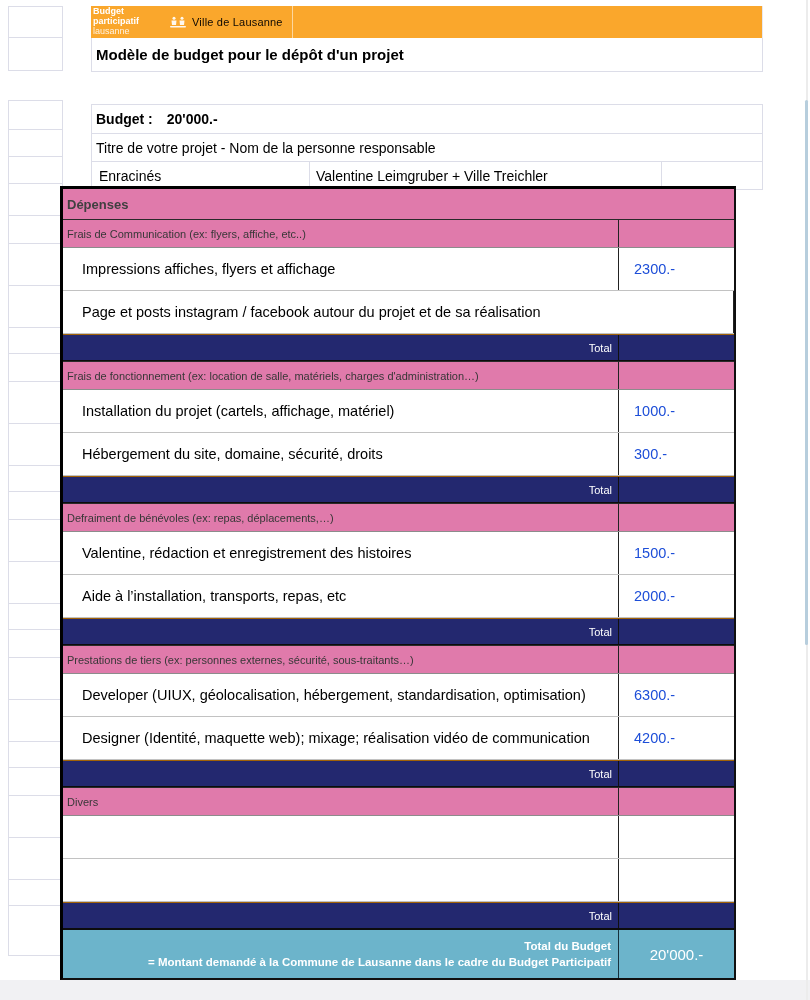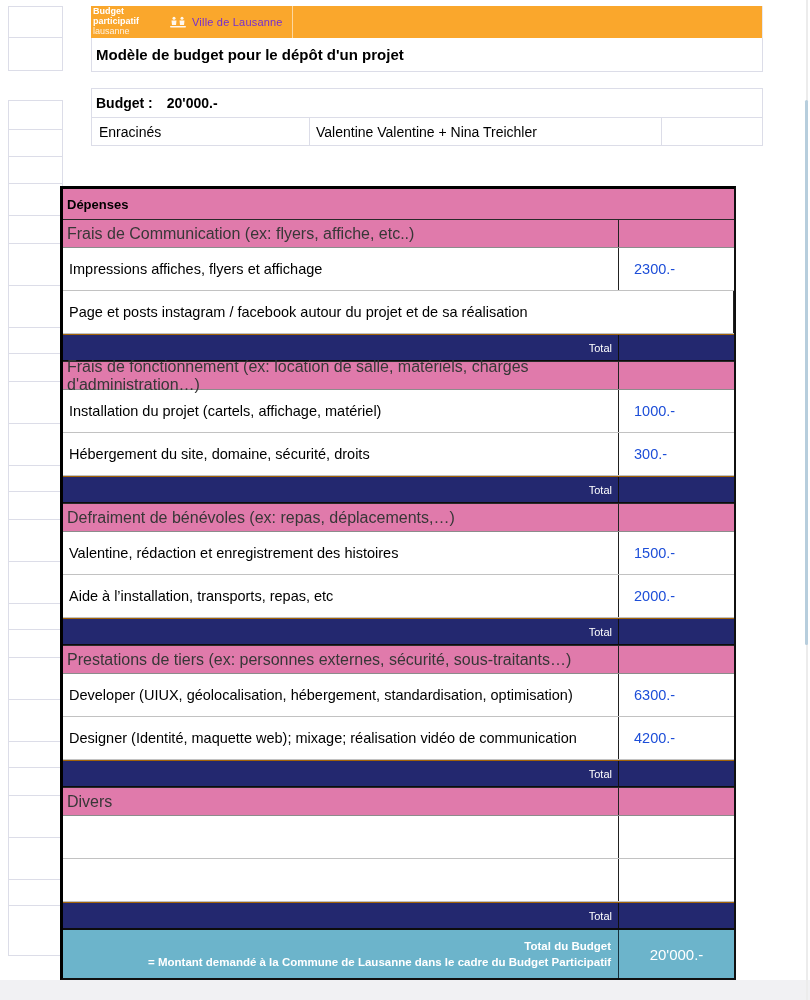--- a/index.html
+++ b/index.html
@@ -17,48 +17,48 @@
   .rowhdr .cell:first-child{margin-top:0;}
   
   .toptable{position:absolute;left:63px;width:672px;margin-left:28px;}
   .row{box-sizing:border-box;display:flex;align-items:center;}
   .orange-band{height:32px;background:var(--orange);}
   .orange-cell1{box-sizing:border-box;width:202px;height:100%;display:flex;align-items:center;
     border-right:1px solid rgba(255,255,255,.55);}
   .orange-cell2{flex:1;height:100%;box-sizing:border-box;border-right:1px solid #e8e8ee;}
   .logo-stack{padding-left:2px;color:#fff;font-size:9px;font-weight:bold;line-height:1.08;white-space:nowrap;}
   .logo-stack .lite{font-weight:400;opacity:.85;}
-  .citylogo{display:flex;align-items:center;margin-left:30px;color:#6d28d9;}
+  .citylogo{display:flex;align-items:center;margin-left:30px;color:#000000;}
   .citylogo svg{display:block;margin-right:5px;opacity:.92;}
   .citylogo .citytext{font-size:11px;opacity:.95;letter-spacing:.2px;}
   .title-row{height:34px;background:#fff;border:1px solid #dcdde8;border-top:none;
     font-weight:bold;font-size:15px;color:#000;padding-left:4px;}
   .info-row{background:#fff;border:1px solid #dcdde8;border-top:none;font-size:14px;color:#000;}
   .info-row.first{border-top:1px solid #dcdde8;}
   .b{font-weight:bold;}
   .cellpad4{padding-left:4px;} .cellpad7{padding-left:7px;}
   .split-cell{box-sizing:border-box;height:100%;display:flex;align-items:center;}
   .bordR{border-right:1px solid #dcdde8;}
   
   .expblock{
     position:absolute;left:60px;top:186px;width:676px;box-sizing:border-box;
     border-left:3px solid #000;border-top:3px solid #000;
     border-right:2px solid #101010;border-bottom:2px solid #101010;
     background:#fff;
   }
   .deps-header{height:30px;background:var(--pink);display:flex;align-items:center;
-    font-weight:bold;font-size:13px;color:#000000;padding-left:4px;box-sizing:border-box;}
+    font-weight:bold;font-size:13px;color:#404040;padding-left:4px;box-sizing:border-box;}
   .sec-cat{height:29px;background:var(--pink);display:flex;box-sizing:border-box;
     border-top:1px solid #2a2a2a;border-bottom:1px solid #8c8c8c;}
-  .sec-cat .cat-label{flex:1;display:flex;align-items:center;font-size:16px;color:#373737;
+  .sec-cat .cat-label{flex:1;display:flex;align-items:center;font-size:11px;color:#373737;
     padding-left:4px;box-sizing:border-box;border-right:1px solid #222;}
   .sec-cat .cat-amt{width:115px;}
   .item-row{height:43px;display:flex;box-sizing:border-box;background:#fff;border-bottom:1px solid #c2c2c2;}
   .item-row .item-label{flex:1;display:flex;align-items:center;font-size:14.5px;color:#000;
-    padding-left:6px;box-sizing:border-box;border-right:1px solid #222;}
+    padding-left:19px;box-sizing:border-box;border-right:1px solid #222;}
   .item-row .item-amt{width:115px;display:flex;align-items:center;font-size:14.5px;color:#1d4ed8;
     padding-left:15px;box-sizing:border-box;}
   .total-row{height:27px;display:flex;box-sizing:border-box;background:var(--navy);
     border-top:1px solid #a16207;border-bottom:1px solid #0c0c0c;}
   .total-row .total-label{flex:1;display:flex;align-items:center;justify-content:flex-end;
     font-size:11px;color:#fff;padding-right:6px;box-sizing:border-box;border-right:1px solid #101010;}
   .total-row .total-amt{width:115px;}
   .grand-row{height:49px;display:flex;box-sizing:border-box;background:var(--ltblue);border-top:1px solid #0c0c0c;}
   .grand-row .grand-label{flex:1;display:flex;flex-direction:column;align-items:flex-end;justify-content:center;
     font-size:11.5px;font-weight:bold;color:#fff;line-height:1.4;padding-right:7px;box-sizing:border-box;
@@ -128,31 +128,34 @@
           <span class="citytext">Ville de Lausanne</span>
         </div>
       </div>
       <div class="orange-cell2"></div>
     </div>
     <div class="row title-row">
       <span>Modèle de budget pour le dépôt d'un projet</span>
     </div>
   </div>
 
-  <div class="toptable" style="top:88px">
+  <div class="toptable" style="top:104px">
     <div class="row info-row first cellpad4" style="height:30px">
       <span class="b">Budget :</span>
       <span class="b" style="margin-left:14px">20'000.-</span>
     </div>
+    <div class="row info-row cellpad4" style="height:28px">
+      <span>Titre de votre projet - Nom de la personne responsable</span>
+    </div>
     <div class="row info-row" style="height:28px;padding-left:0">
       <div class="split-cell bordR cellpad7" style="width:218px">
         <span>Enracinés</span>
       </div>
       <div class="split-cell bordR" style="width:352px;padding-left:6px">
-        <span>Valentine Valentine + Nina Treichler</span>
+        <span>Valentine Leimgruber + Ville Treichler</span>
       </div>
       <div class="split-cell" style="flex:1"></div>
     </div>
   </div>
 
   <div class="expblock">
     <div class="deps-header">
       <span>Dépenses</span>
     </div>
     <div>

